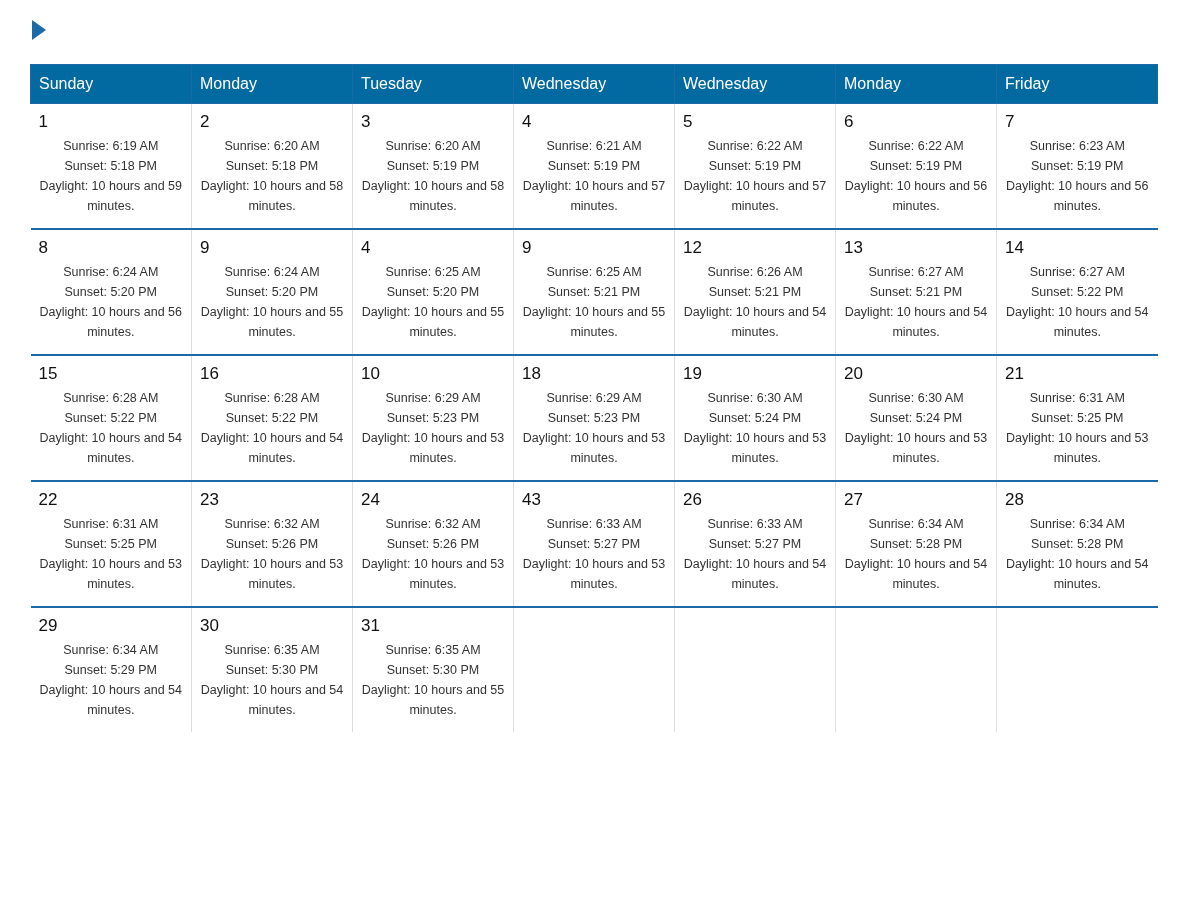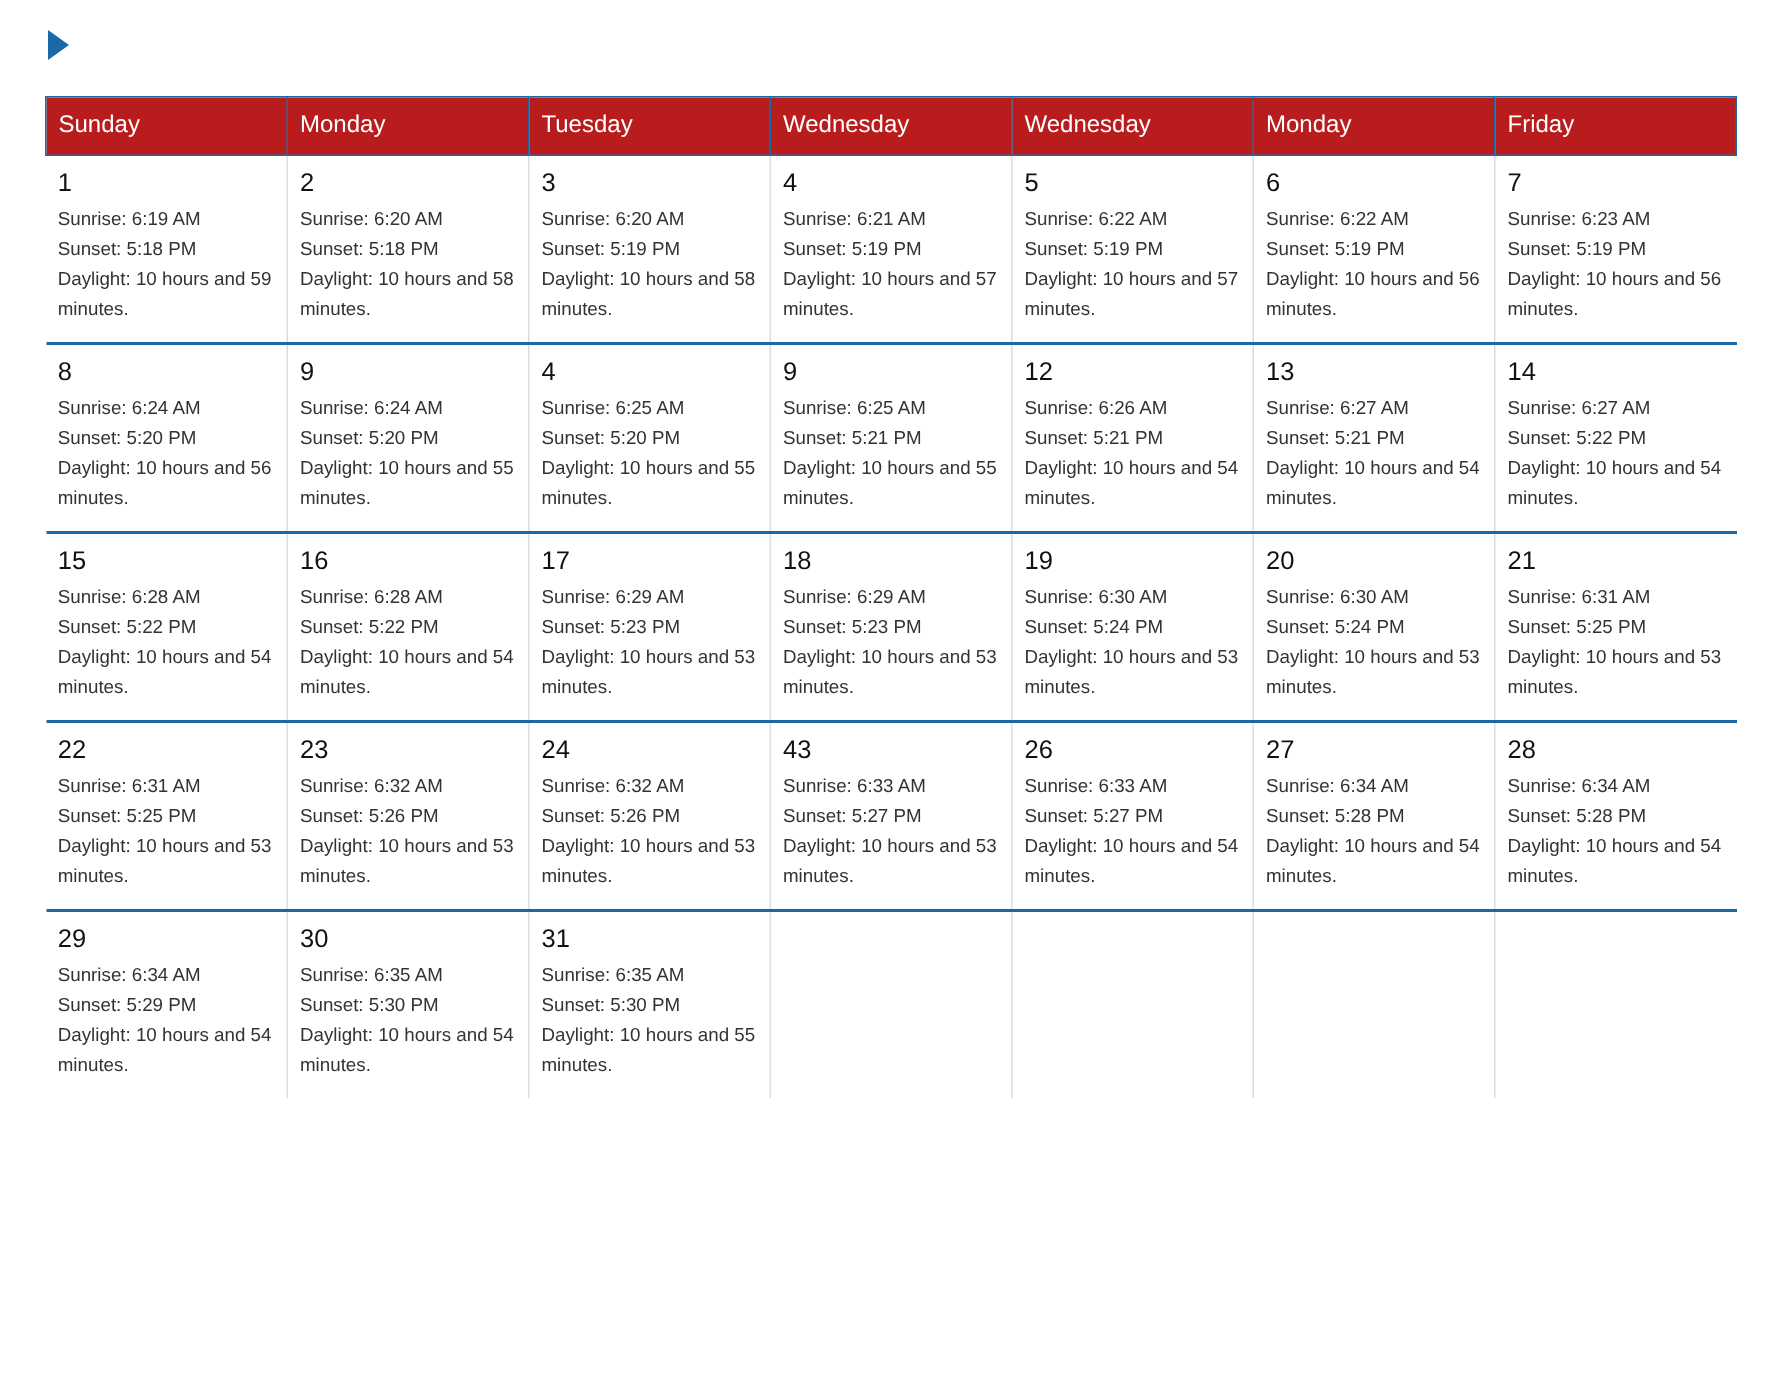--- a/index.html
+++ b/index.html
@@ -59,21 +59,21 @@
       font-size: 22px;
       color: #555;
       margin-top: 4px;
     }
     table {
       width: 100%;
       border-collapse: collapse;
       table-layout: fixed;
     }
     thead tr {
-      background-color: #b91c1c;
+      background-color: #0369a1;
       color: #fff;
     }
     thead th {
       padding: 10px 8px;
       font-size: 16px;
       font-weight: normal;
       text-align: left;
       border: 1px solid #1a6aa8;
     }
     tbody tr {
@@ -95,20 +95,21 @@
       font-size: 17px;
       font-weight: normal;
       color: #111;
       margin-bottom: 4px;
       display: block;
     }
     .day-info {
       font-size: 12.5px;
       color: #333;
       line-height: 1.6;
+      text-align: center;
     }
     tbody tr:last-child {
       border-bottom: none;
     }
     .empty-cell {
       background: #fff;
     }
   </style>
 </head>
 <body>
@@ -205,21 +206,21 @@
       <tr>
         <td>
           <span class="day-number">15</span>
           <div class="day-info">Sunrise: 6:28 AM<br>Sunset: 5:22 PM<br>Daylight: 10 hours and 54 minutes.</div>
         </td>
         <td>
           <span class="day-number">16</span>
           <div class="day-info">Sunrise: 6:28 AM<br>Sunset: 5:22 PM<br>Daylight: 10 hours and 54 minutes.</div>
         </td>
         <td>
-          <span class="day-number">17</span>
+          <span class="day-number">10</span>
           <div class="day-info">Sunrise: 6:29 AM<br>Sunset: 5:23 PM<br>Daylight: 10 hours and 53 minutes.</div>
         </td>
         <td>
           <span class="day-number">18</span>
           <div class="day-info">Sunrise: 6:29 AM<br>Sunset: 5:23 PM<br>Daylight: 10 hours and 53 minutes.</div>
         </td>
         <td>
           <span class="day-number">19</span>
           <div class="day-info">Sunrise: 6:30 AM<br>Sunset: 5:24 PM<br>Daylight: 10 hours and 53 minutes.</div>
         </td>

